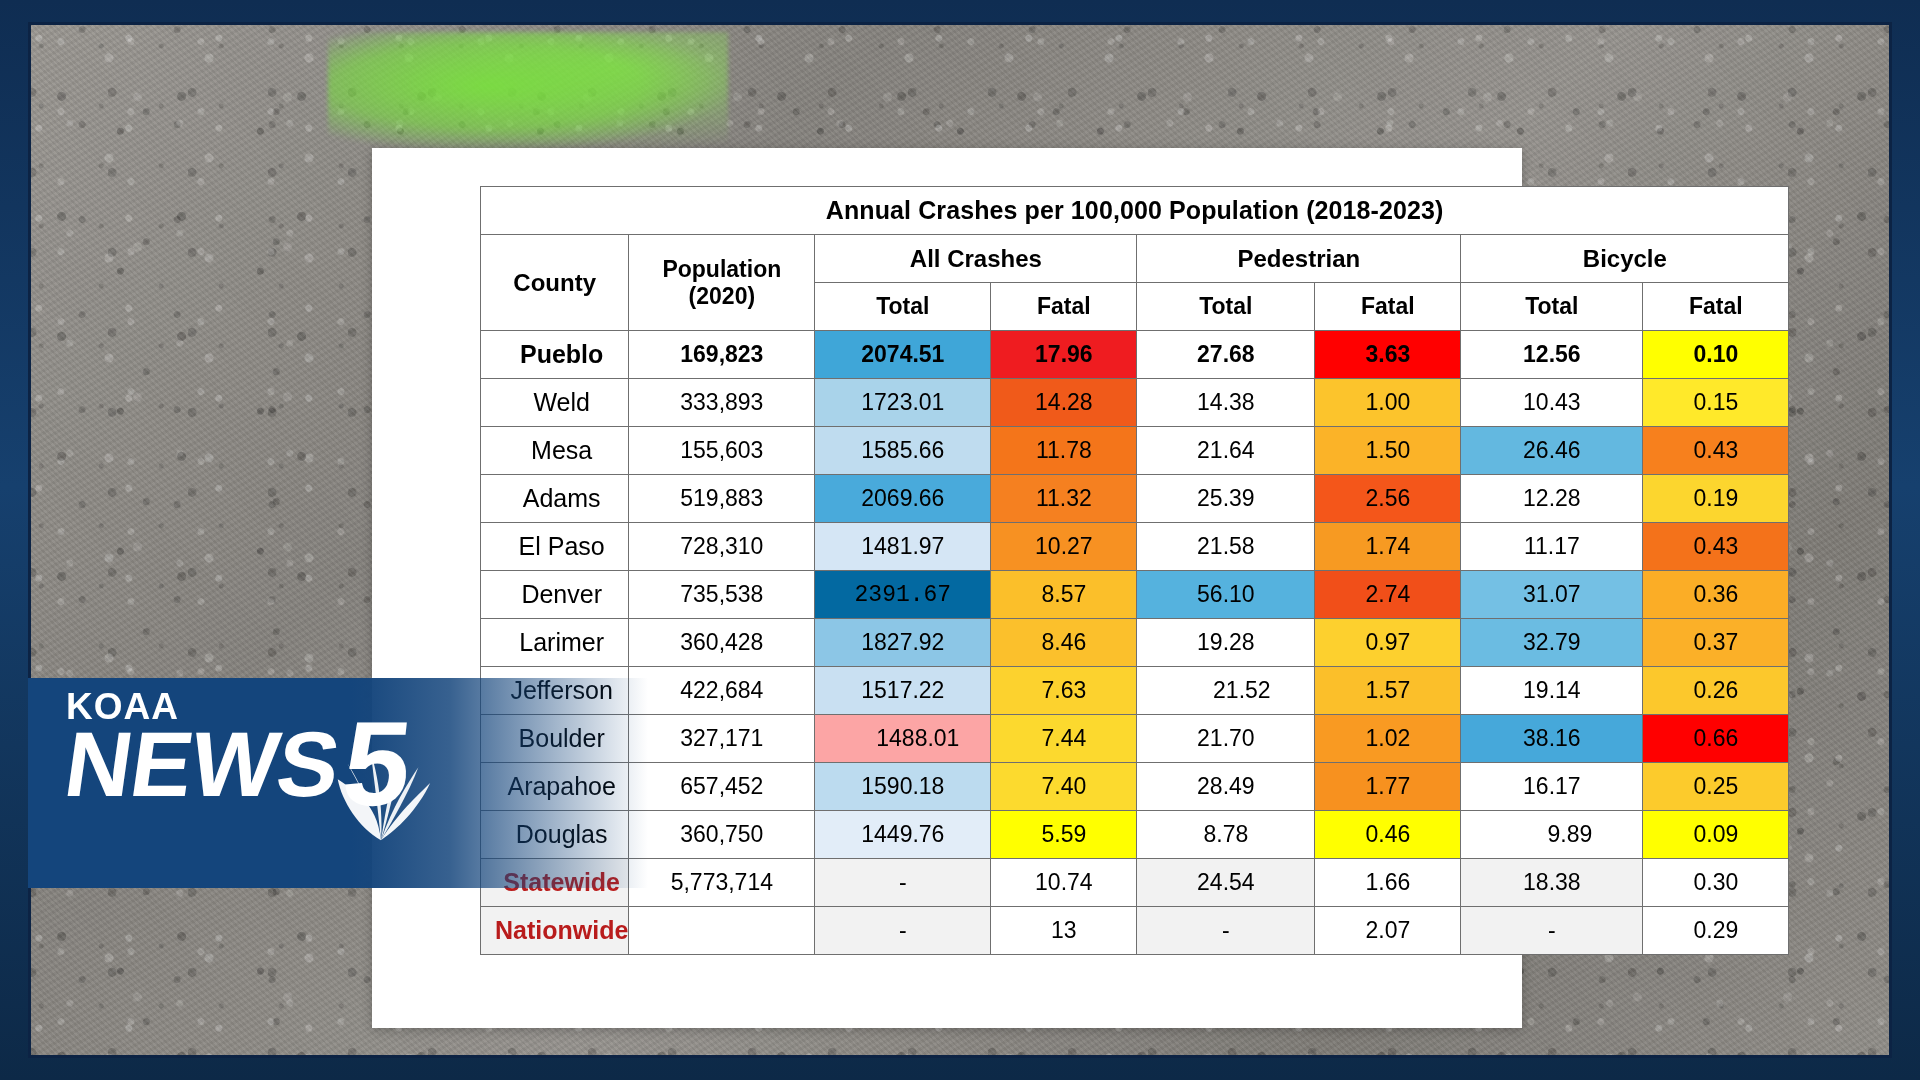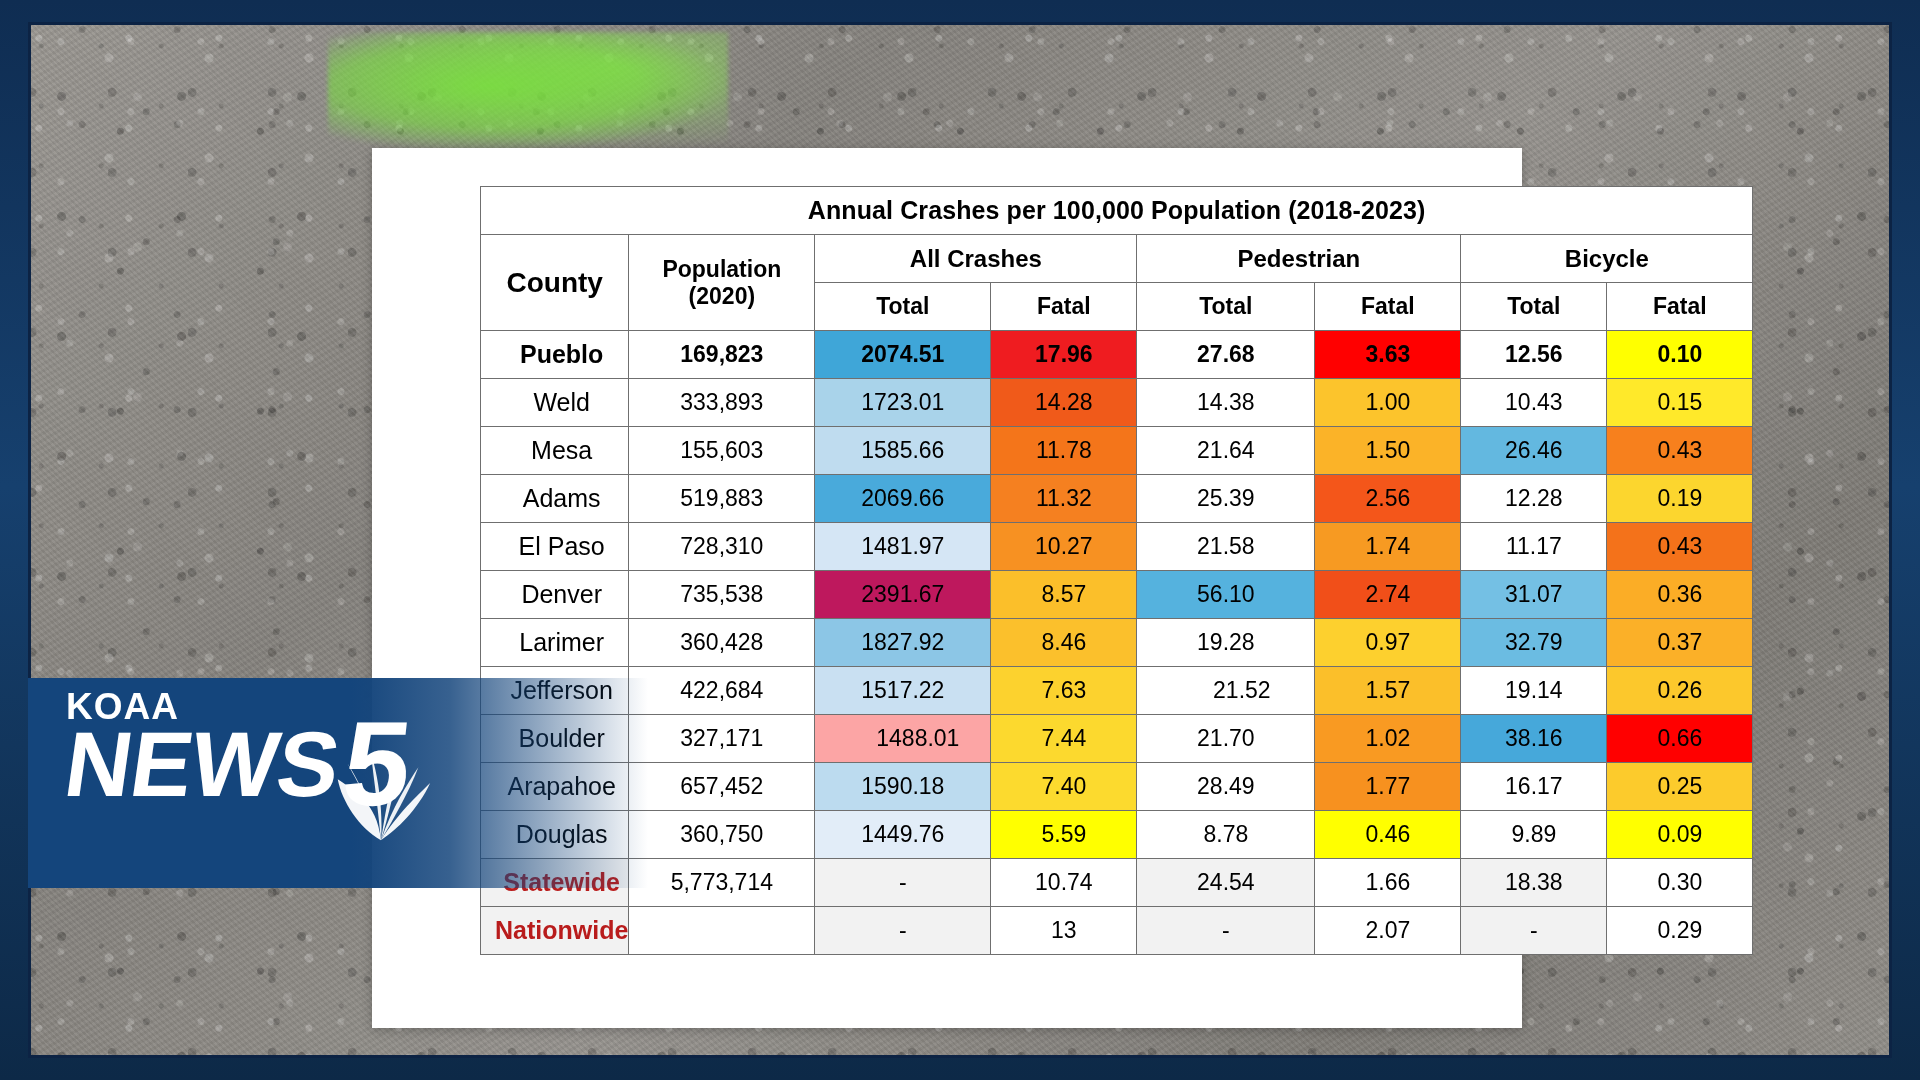--- a/index.html
+++ b/index.html
@@ -44,21 +44,21 @@
   
   .card{position:absolute;left:372px;top:148px;width:1150px;height:880px;background:#fff;
     box-shadow:0 2px 10px rgba(0,0,0,.25);}
   table.crash{position:absolute;left:480px;top:186px;border-collapse:collapse;
     font-size:21px;color:#000;background:#fff;}
   table.crash td,table.crash th{border:1px solid #6f6f6f;padding:0;text-align:center;
     height:47px;white-space:nowrap;}
   .title-cell{font-weight:bold;font-size:25px;height:50px;letter-spacing:.1px;}
   .grp{font-weight:bold;font-size:24px;}
   .sub{font-weight:bold;font-size:22px;}
-  .county-h{font-weight:bold;font-size:28px;}
+  .county-h{font-weight:bold;font-size:24px;}
   .county{text-align:left;padding-left:14px !important;font-size:25px;}
   .pop{font-size:23px;width:185px;}
   .val{width:145px;font-size:23px;}
   .bold{font-weight:bold;}
   .faded{color:#b91c1c;font-weight:bold;}
 
   
   .bug{position:absolute;left:28px;top:678px;width:620px;height:210px;
     background:linear-gradient(90deg,#14457c 0%,#14457c 52%,rgba(20,69,124,.85) 68%,rgba(20,69,124,0) 100%);}
   .bug-inner{position:absolute;left:38px;top:8px;color:#fff;}
@@ -158,21 +158,21 @@
           <td class="val" style="background: rgb(213, 230, 245);">1481.97</td>
           <td class="val" style="background: rgb(247, 145, 34);">10.27</td>
           <td class="val" style="background: rgb(255, 255, 255);">21.58</td>
           <td class="val" style="background: rgb(247, 154, 34);">1.74</td>
           <td class="val" style="background: rgb(255, 255, 255);">11.17</td>
           <td class="val" style="background: rgb(244, 114, 26);">0.43</td>
         </tr>
         <tr>
           <td class="county">Denver</td>
           <td class="pop">735,538</td>
-          <td class="val" style="background: #be185d;">2391.67</td>
+          <td class="val" style="background: #0369a1; font-family: Liberation Mono, monospace;">2391.67</td>
           <td class="val" style="background: rgb(251, 191, 42);">8.57</td>
           <td class="val" style="background: rgb(85, 178, 222);">56.10</td>
           <td class="val" style="background: rgb(241, 79, 25);">2.74</td>
           <td class="val" style="background: rgb(116, 192, 228);">31.07</td>
           <td class="val" style="background: rgb(251, 173, 38);">0.36</td>
         </tr>
         <tr>
           <td class="county">Larimer</td>
           <td class="pop">360,428</td>
           <td class="val" style="background: rgb(140, 198, 230);">1827.92</td>
@@ -212,21 +212,21 @@
           <td class="val" style="background: rgb(255, 255, 255);">16.17</td>
           <td class="val" style="background: rgb(252, 203, 44);">0.25</td>
         </tr>
         <tr>
           <td class="county">Douglas</td>
           <td class="pop">360,750</td>
           <td class="val" style="background: rgb(226, 237, 248);">1449.76</td>
           <td class="val" style="background: rgb(255, 255, 0);">5.59</td>
           <td class="val" style="background: rgb(255, 255, 255);">8.78</td>
           <td class="val" style="background: rgb(255, 255, 0);">0.46</td>
-          <td class="val" style="background: rgb(255, 255, 255);">9.89</td>
+          <td class="val" style="background: rgb(255, 255, 255); padding-left: 36px;">9.89</td>
           <td class="val" style="background: rgb(255, 255, 0);">0.09</td>
         </tr>
         <tr>
           <td class="county faded" style="background: rgb(242, 242, 242);">Statewide</td>
           <td class="pop">5,773,714</td>
           <td class="val" style="background: rgb(242, 242, 242);">-</td>
           <td class="val" style="background: rgb(255, 255, 255);">10.74</td>
           <td class="val" style="background: rgb(242, 242, 242);">24.54</td>
           <td class="val" style="background: rgb(255, 255, 255);">1.66</td>
           <td class="val" style="background: rgb(242, 242, 242);">18.38</td>

